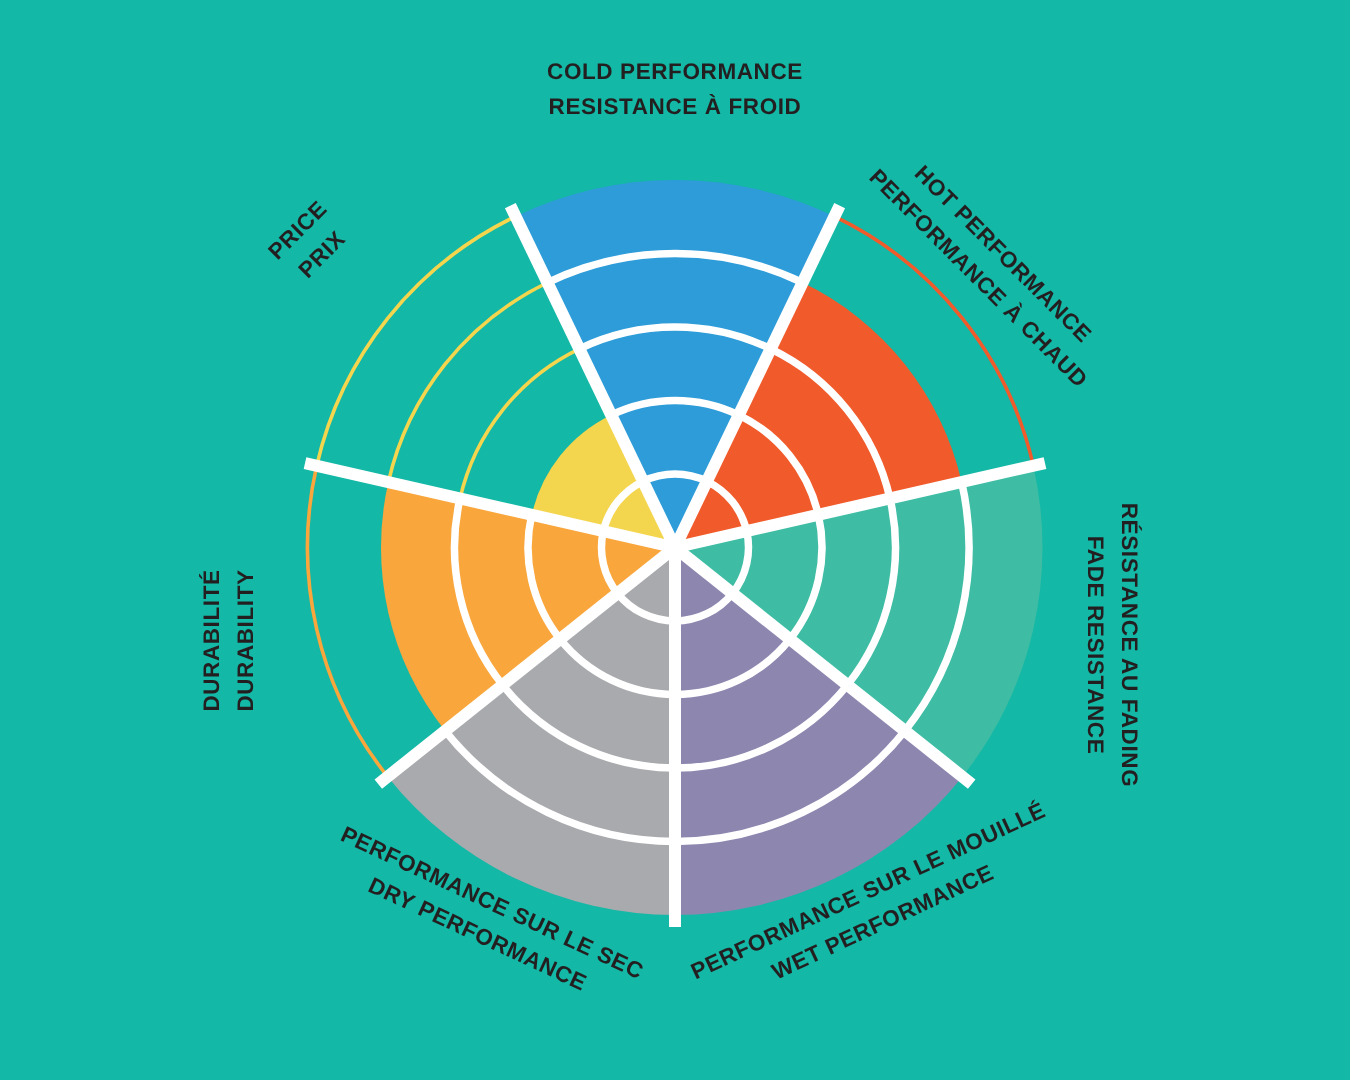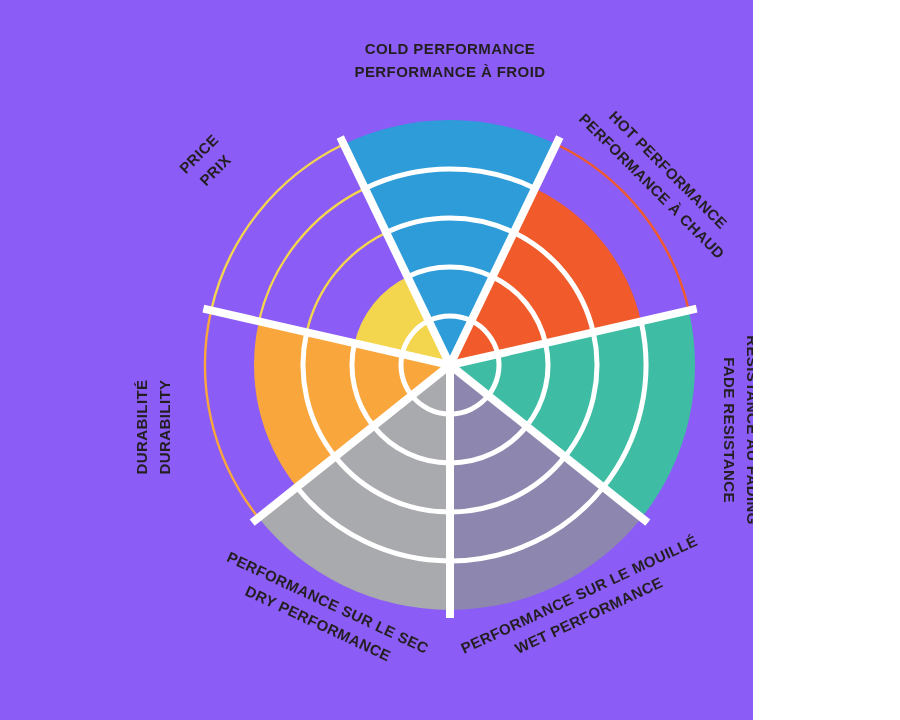--- a/index.html
+++ b/index.html
@@ -1,20 +1,20 @@
 <!DOCTYPE html>
 <html><head>
 <meta charset="utf-8">
 <style>
   html, body { margin: 0; padding: 0; background: #ffffff; }
   #stage {
     position: relative;
-    width: 753px;
+    width: 900px;
     height: 720px;
-    background: #8b5cf6;
+    background: #14b8a6;
     overflow: hidden;
     font-family: "Liberation Sans", sans-serif;
   }
   #wheel-svg { position: absolute; left: 0; top: 0; }
   .cat-label {
     position: absolute;
     text-align: center;
     font-weight: 700;
     font-size: 15px;
     line-height: 1.55;
@@ -69,21 +69,21 @@
       <line x1="450" y1="365" x2="696.66" y2="308.70" stroke="#ffffff" stroke-width="8"></line>
       <line x1="450" y1="365" x2="647.80" y2="522.74" stroke="#ffffff" stroke-width="8"></line>
       <line x1="450" y1="365" x2="450.00" y2="618.00" stroke="#ffffff" stroke-width="8"></line>
       <line x1="450" y1="365" x2="252.20" y2="522.74" stroke="#ffffff" stroke-width="8"></line>
       <line x1="450" y1="365" x2="203.34" y2="308.70" stroke="#ffffff" stroke-width="8"></line>
       <line x1="450" y1="365" x2="340.23" y2="137.05" stroke="#ffffff" stroke-width="8"></line>
     </svg>
 
   <div class="cat-label" style="left:450px; top:60px; transform:translate(-50%,-50%);">
     <span>COLD PERFORMANCE</span>
-    <span>PERFORMANCE À FROID</span>
+    <span>RESISTANCE À FROID</span>
   </div>
 
   <div class="cat-label" style="left:660px; top:178px; transform:translate(-50%,-50%) rotate(45deg);">
     <span>HOT PERFORMANCE</span>
     <span>PERFORMANCE À CHAUD</span>
   </div>
 
   <div class="cat-label" style="left:741px; top:430px; transform:translate(-50%,-50%) rotate(90deg);">
     <span>RÉSISTANCE AU FADING</span>
     <span>FADE RESISTANCE</span>

